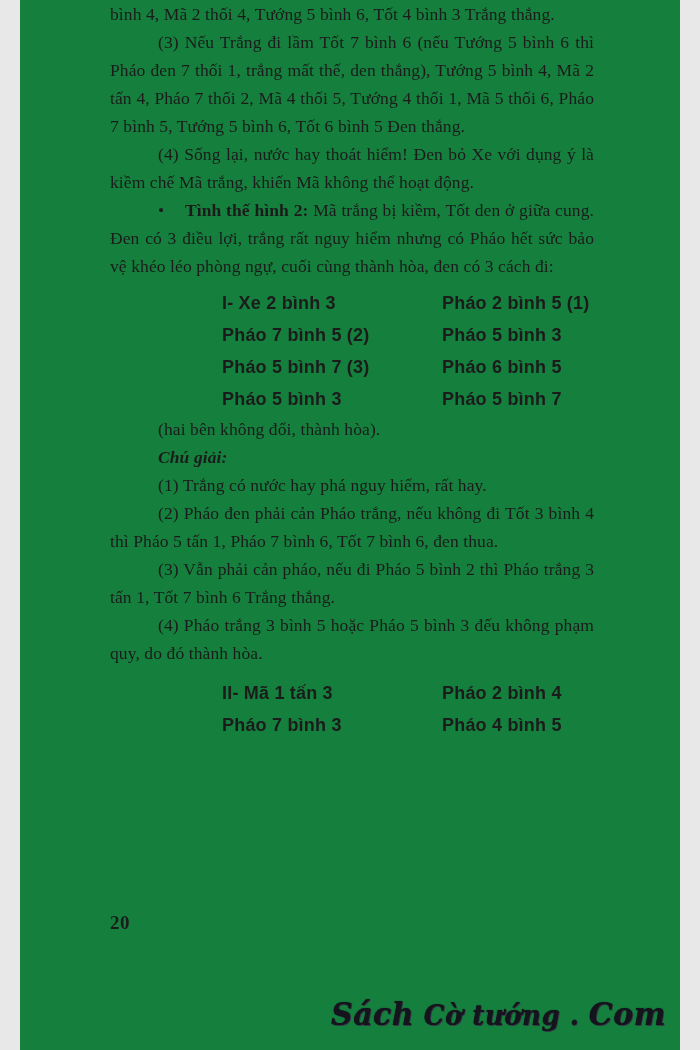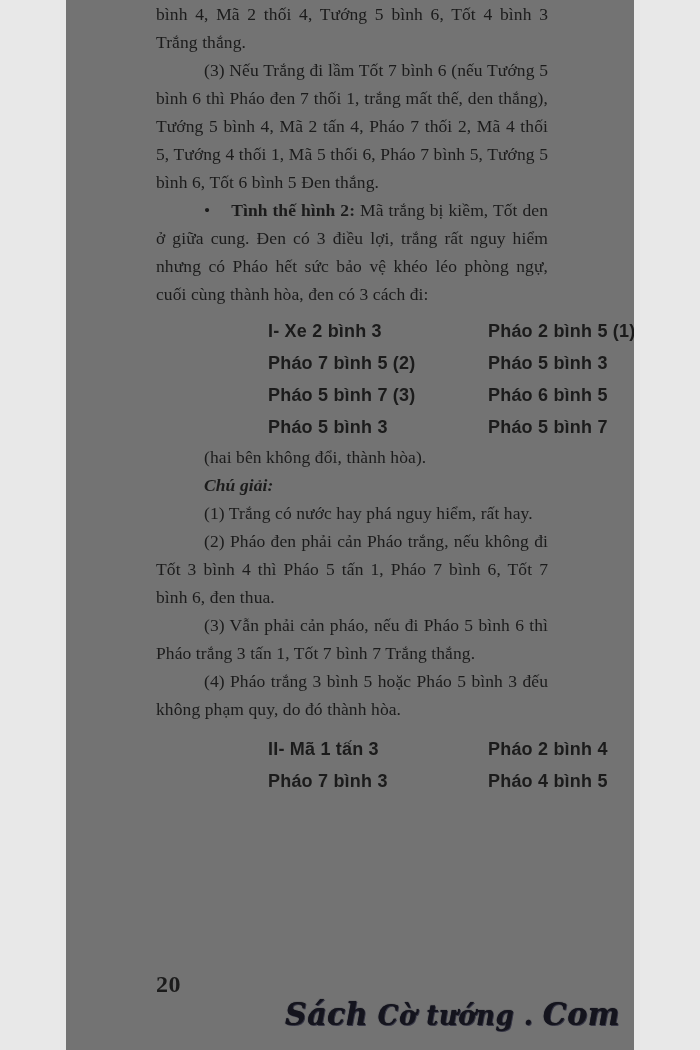--- a/index.html
+++ b/index.html
@@ -1,20 +1,20 @@
 <!DOCTYPE html>
 <html lang="vi"><head>
 <meta charset="utf-8">
 <style>
   html,body { margin:0; padding:0; background:#e8e8e8; }
   .page {
     position:relative;
-    width:568px; height:1050px;
+    width:660px; height:1050px;
     margin:0 auto;
-    background:#737373;
+    background:#15803d;
     overflow:hidden;
     font-family:"Liberation Serif", serif;
     color:#1b1b1b;
   }
   .content {
     position:absolute;
     left:90px; right:86px; top:0;
   }
   .content p {
     margin:0;
@@ -56,22 +56,22 @@
     font-family:"Liberation Sans", sans-serif;
     font-weight:700;
     font-size:18px;
     line-height:32px;
     white-space:nowrap;
     letter-spacing:0.2px;
   }
 
   .page-number {
     position:absolute;
-    left:90px; top:971px;
-    font-size:24px;
+    left:90px; top:912px;
+    font-size:19px;
     font-weight:bold;
     letter-spacing:0.5px;
   }
 
   .watermark {
     position:absolute;
     right:14px; top:996px;
     font-family:"DejaVu Serif", serif;
     font-style:italic;
     font-weight:bold;
@@ -87,20 +87,21 @@
 </head>
 <body>
 
 <div class="page">
   <div class="content">
 
     <p class="l1">bình 4, Mã 2 thối 4, Tướng 5 bình 6, Tốt 4 bình 3 Trắng thắng.</p>
 
     <p class="p3 indent">(3) Nếu Trắng đi lầm Tốt 7 bình 6 (nếu Tướng 5 bình 6 thì Pháo đen 7 thối 1, trắng mất thế, den thắng), Tướng 5 bình 4, Mã 2 tấn 4, Pháo 7 thối 2, Mã 4 thối 5, Tướng 4 thối 1, Mã 5 thối 6, Pháo 7 bình 5, Tướng 5 bình 6, Tốt 6 bình 5 Đen thắng.</p>
 
+    <p class="p4 indent">(4) Sống lại, nước hay thoát hiểm! Đen bỏ Xe với dụng ý là kiềm chế Mã trắng, khiến Mã không thể hoạt động.</p>
 
     <p class="bullet-p indent"><span>•</span>&nbsp;<span class="bold">Tình thế hình 2:</span>&nbsp;<span>Mã trắng bị kiềm, Tốt den ở giữa cung. Đen có 3 điều lợi, trắng rất nguy hiểm nhưng có Pháo hết sức bảo vệ khéo léo phòng ngự, cuối cùng thành hòa, đen có 3 cách đi:</span></p>
 
     <div class="moves moves-1">
       <div class="cell">I- Xe 2 bình 3</div>
       <div class="cell">Pháo 2 bình 5 (1)</div>
       <div class="cell">Pháo 7 bình 5 (2)</div>
       <div class="cell">Pháo 5 bình 3</div>
       <div class="cell">Pháo 5 bình 7 (3)</div>
       <div class="cell">Pháo 6 bình 5</div>
@@ -108,21 +109,21 @@
       <div class="cell">Pháo 5 bình 7</div>
       <div class="cell"></div>
     </div>
 
     <p class="after-mv indent">(hai bên không đổi, thành hòa).</p>
 
     <p class="notes-hd notes-heading">Chú giải:</p>
 
     <p class="note-1 indent">(1) Trắng có nước hay phá nguy hiểm, rất hay.</p>
     <p class="note-2 indent">(2) Pháo đen phải cản Pháo trắng, nếu không đi Tốt 3 bình 4 thì Pháo 5 tấn 1, Pháo 7 bình 6, Tốt 7 bình 6, đen thua.</p>
-    <p class="note-3 indent">(3) Vẫn phải cản pháo, nếu đi Pháo 5 bình 6 thì Pháo trắng 3 tấn 1, Tốt 7 bình 7 Trắng thắng.</p>
+    <p class="note-3 indent">(3) Vẫn phải cản pháo, nếu đi Pháo 5 bình 2 thì Pháo trắng 3 tấn 1, Tốt 7 bình 6 Trắng thắng.</p>
     <p class="note-4 indent">(4) Pháo trắng 3 bình 5 hoặc Pháo 5 bình 3 đếu không phạm quy, do đó thành hòa.</p>
 
     <div class="moves moves-2">
       <div class="cell">II- Mã 1 tấn 3</div>
       <div class="cell">Pháo 2 bình 4</div>
       <div class="cell">Pháo 7 bình 3</div>
       <div class="cell">Pháo 4 bình 5</div>
     </div>
 
   </div>

